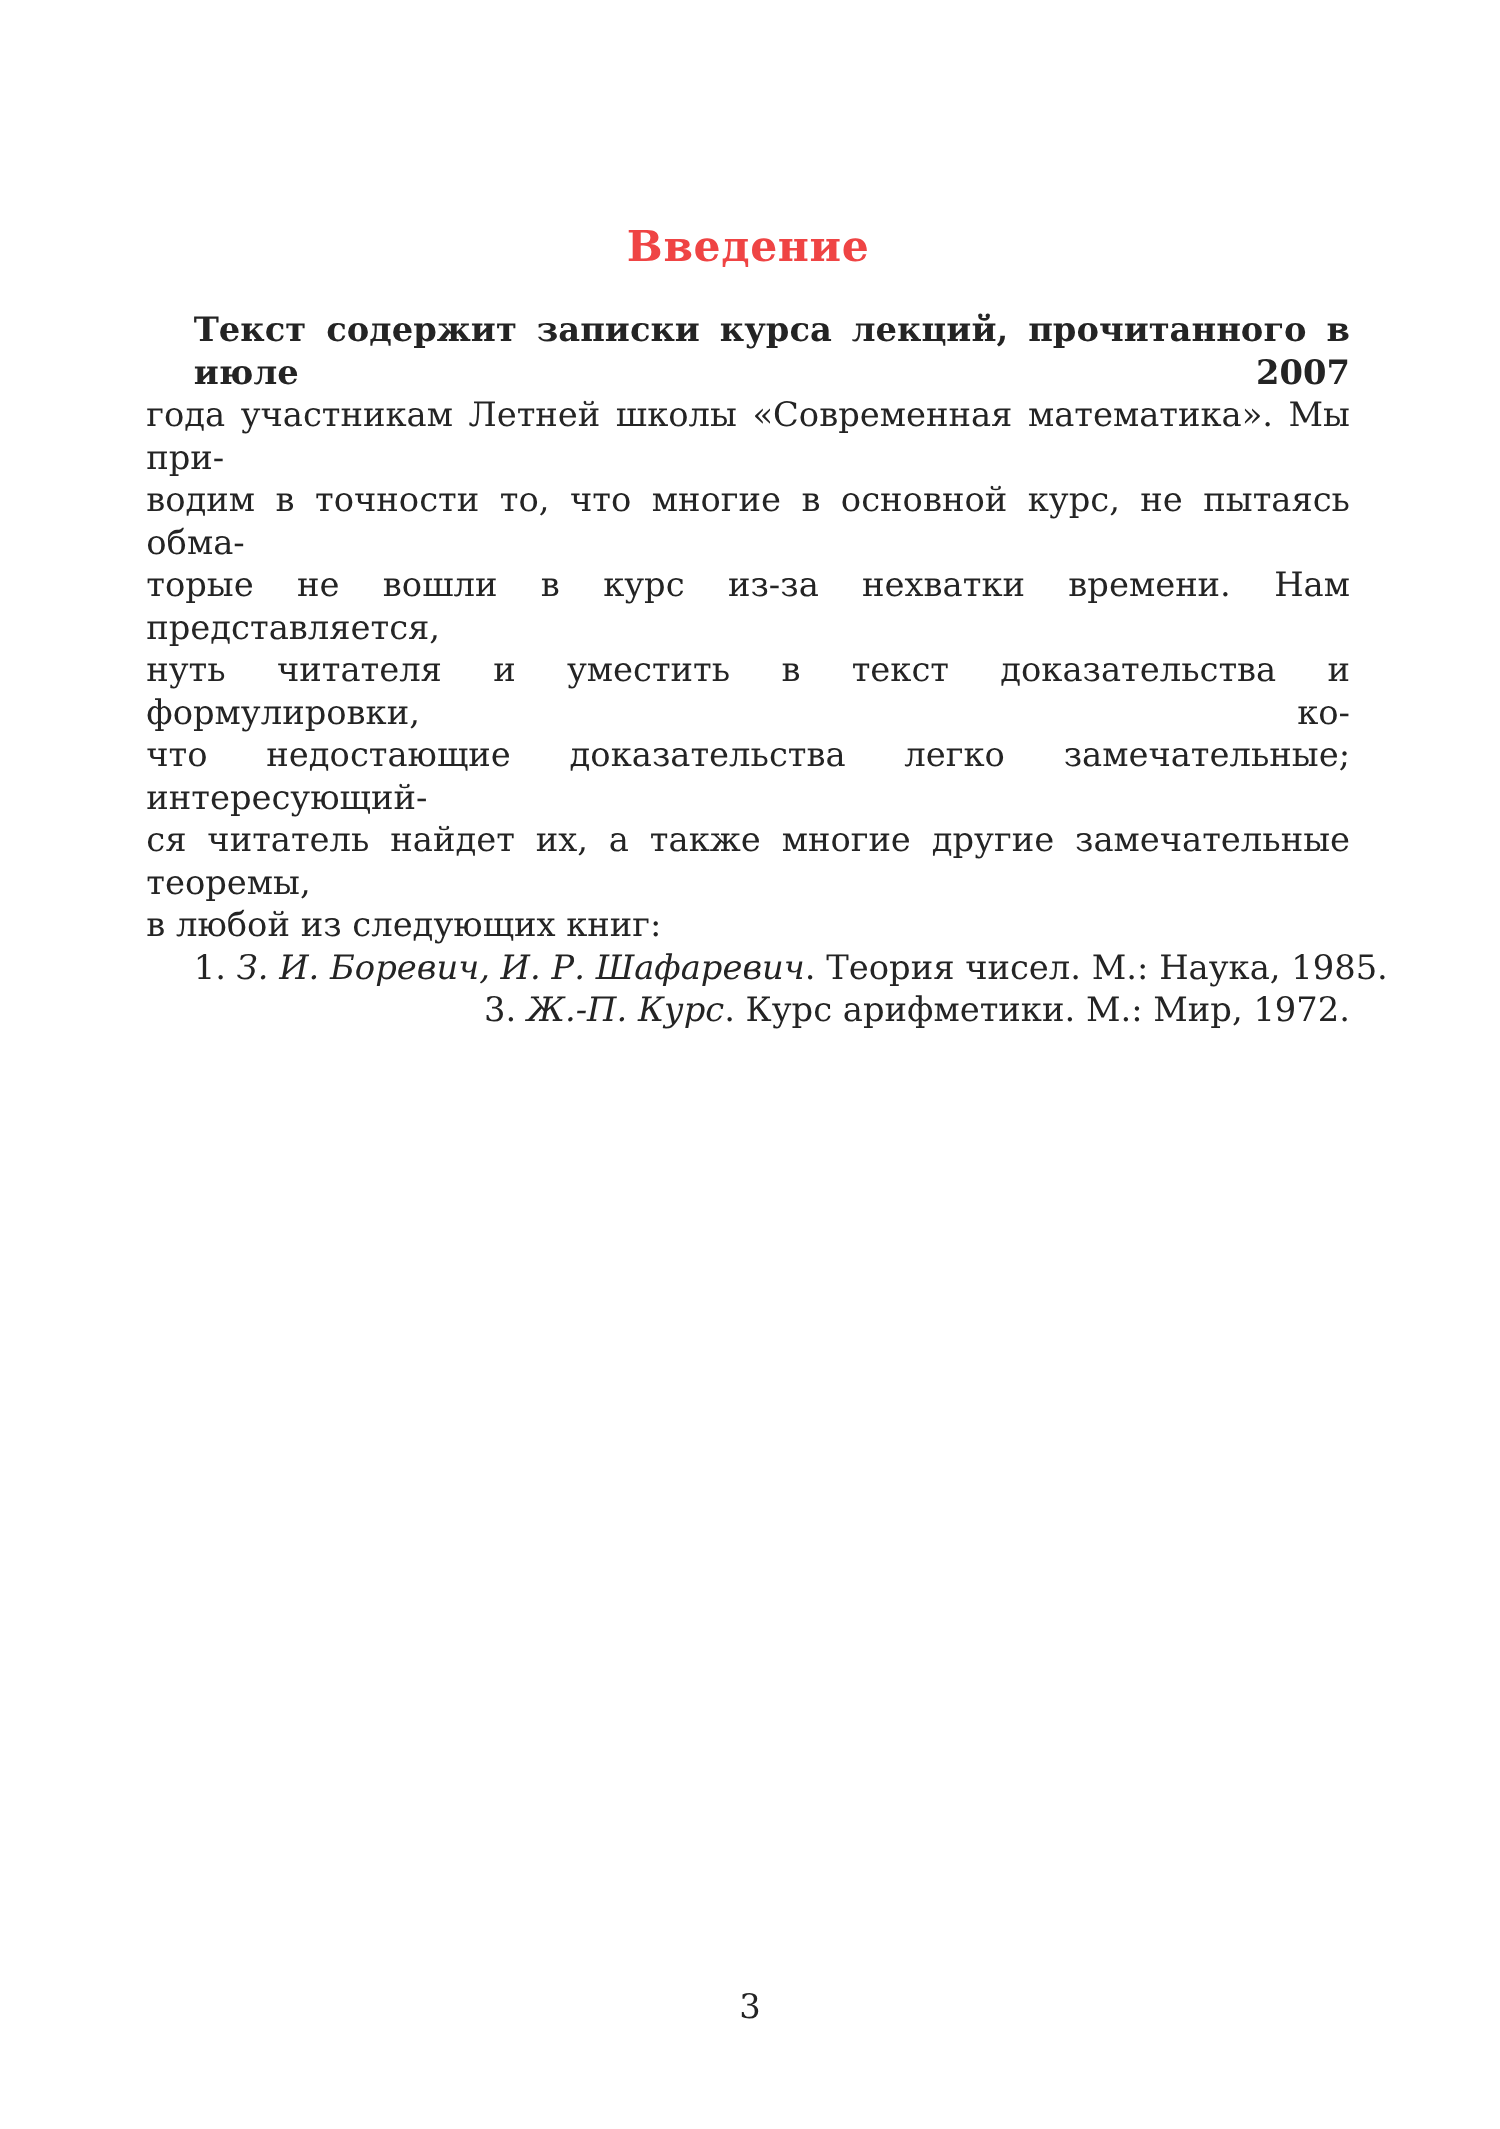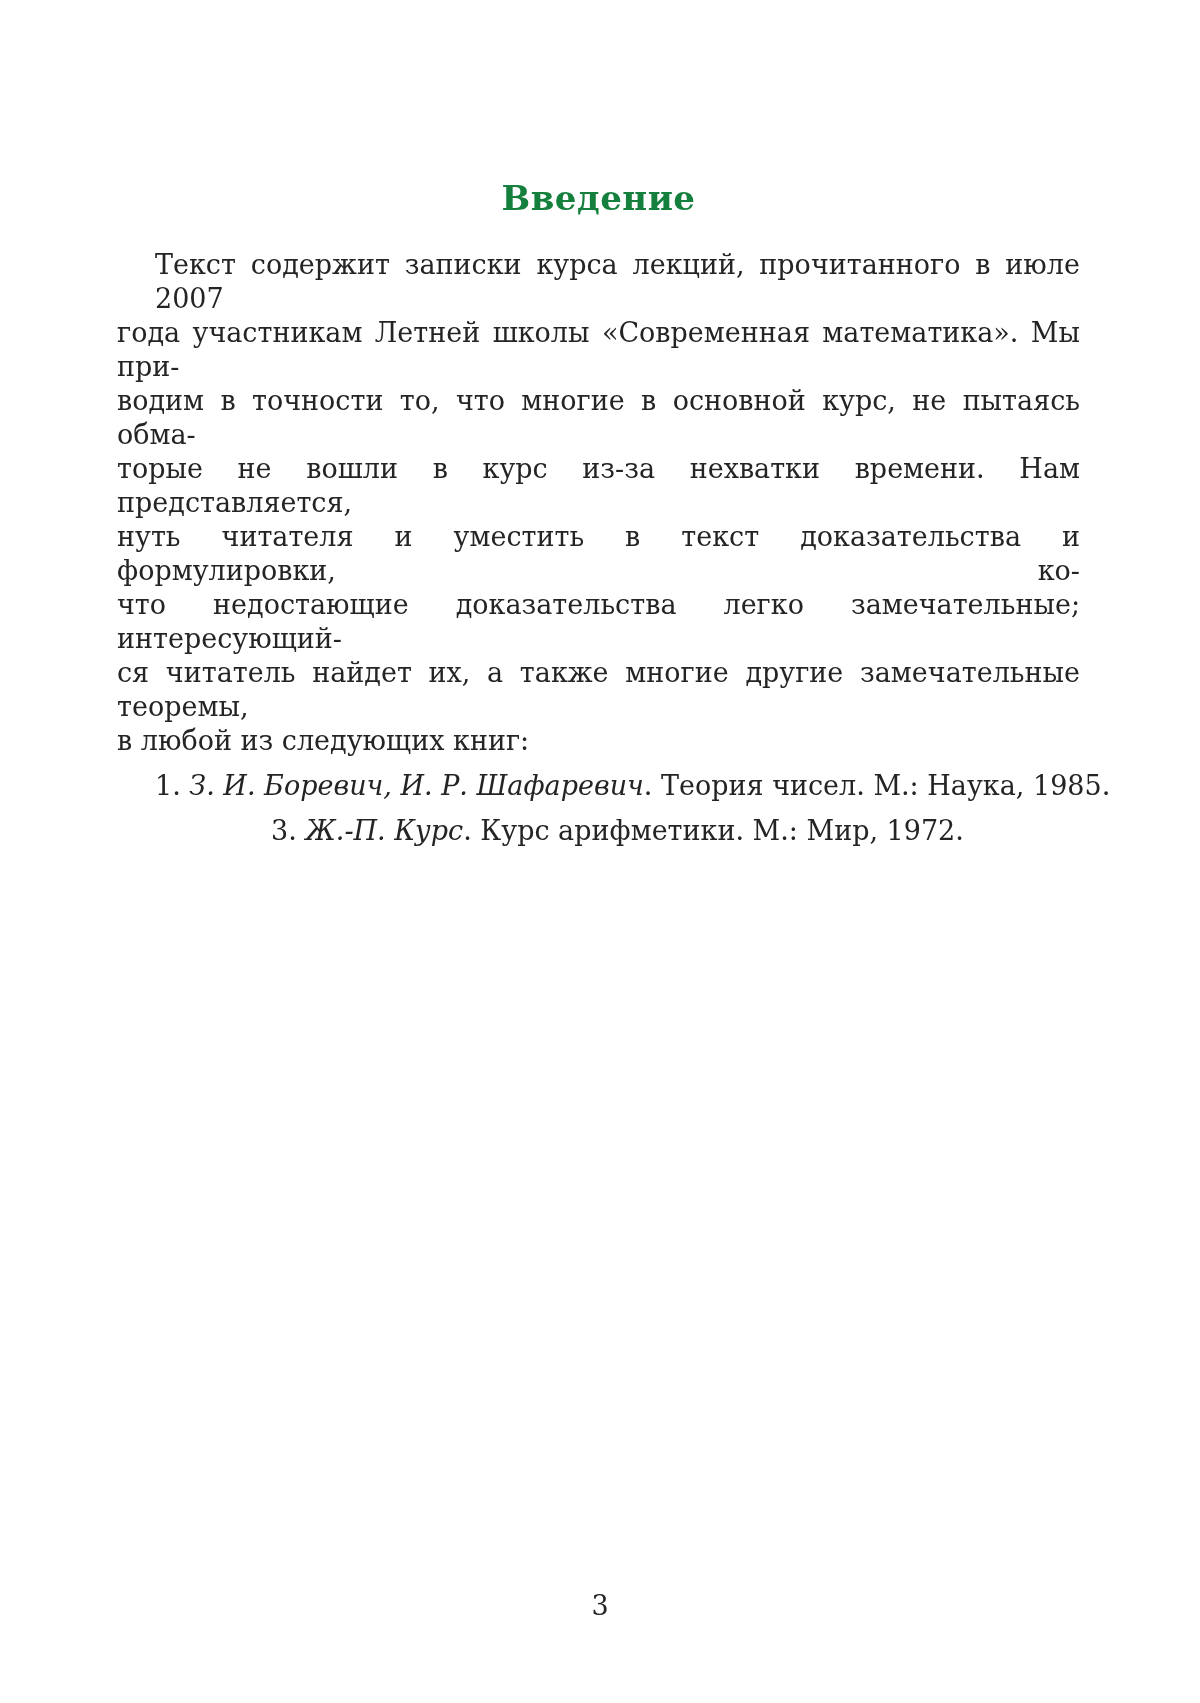--- a/index.html
+++ b/index.html
@@ -18,43 +18,42 @@
     overflow: hidden;
   }
   .doc-title {
     position: absolute;
     top: 178px;
     left: 117px;
     width: 963px;
     text-align: center;
     font-size: 34px;
     font-weight: bold;
-    color: #15803d;
+    color: #ef4444;
     letter-spacing: 0.5px;
   }
   .content {
     position: absolute;
     top: 248px;
     left: 117px;
     width: 963px;
     font-size: 27px;
     line-height: 34px;
     color: #242424;
   }
   .line {
     text-align: justify;
     text-align-last: justify;
   }
-  .line.indent { padding-left: 38px; }
+  .line.indent { padding-left: 38px; font-weight: bold; }
   .line.no-last { text-align-last: left; }
   .ref-item {
     padding-left: 38px;
-    text-align: center;
+    text-align: right;
     white-space: nowrap;
-    margin-top: 11px;
   }
   .ref-item i { font-style: italic; }
   .page-number {
     position: absolute;
     top: 1590px;
     left: 0;
     width: 1200px;
     text-align: center;
     font-size: 27px;
     color: #242424;

